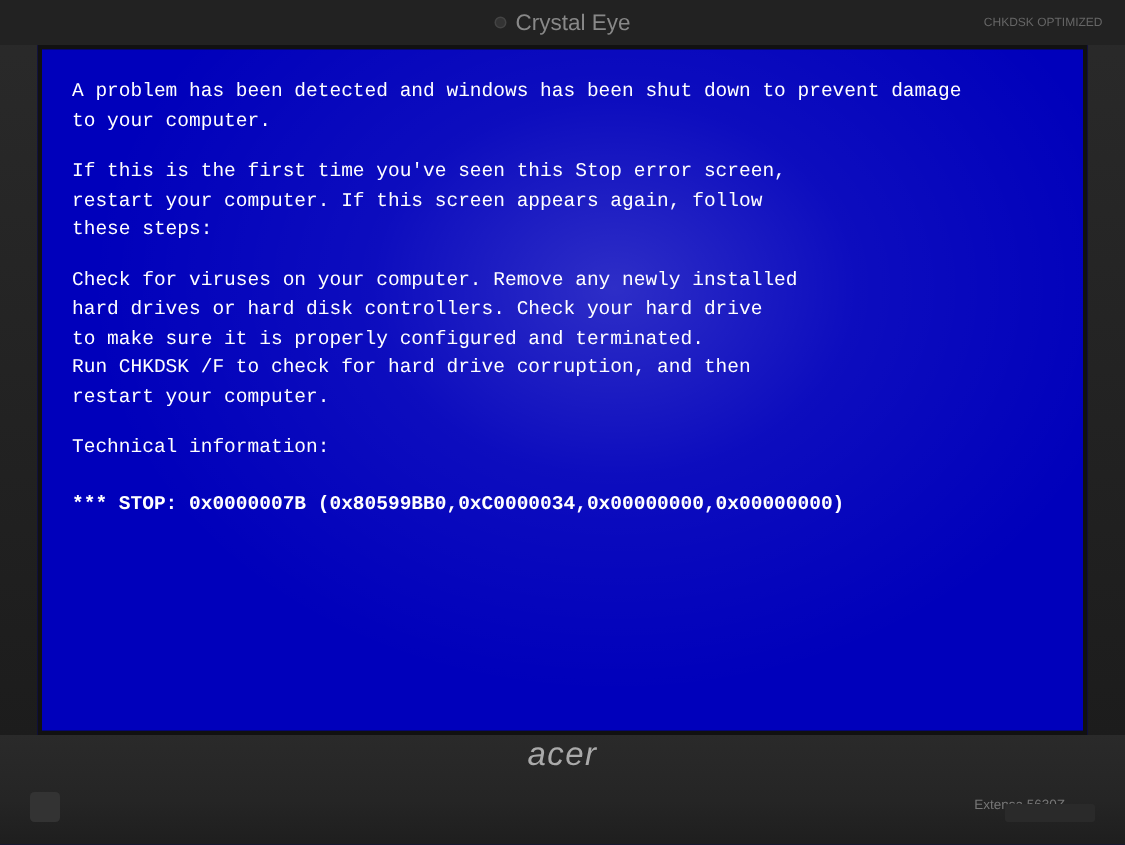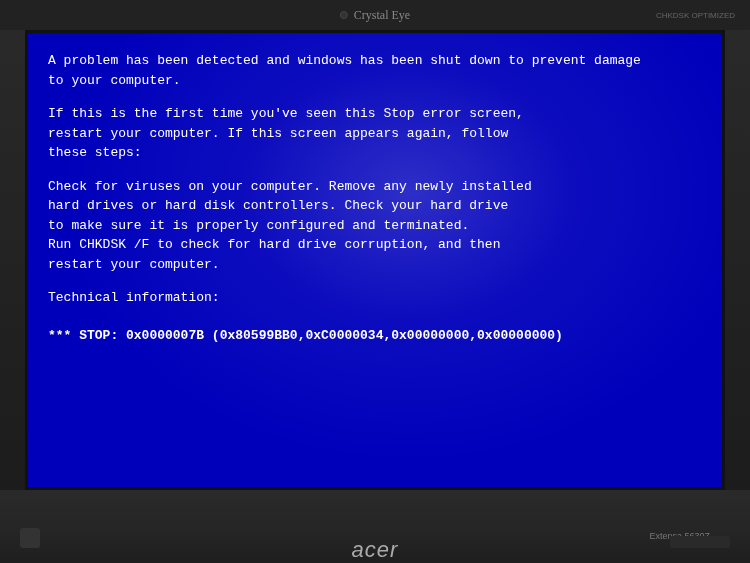--- a/index.html
+++ b/index.html
@@ -51,22 +51,22 @@
     .camera-dot {
       width: 8px;
       height: 8px;
       border-radius: 50%;
       background: #333;
       border: 1px solid #444;
     }
 
     .camera-label {
       color: #888;
-      font-size: 12px;
-      font-family: Liberation Serif, serif;
+      font-size: 15px;
+      font-family: Liberation Sans, sans-serif;
     }
 
     .webcam-label {
       color: #666;
       font-size: 8px;
       position: absolute;
       right: 15px;
       top: 50%;
       transform: translateY(-50%);
     }
@@ -120,21 +120,21 @@
       font-weight: bold;
       margin-top: 4px;
     }
 
     
     .bottom-bezel {
       width: 100%;
       height: 73px;
       background: linear-gradient(180deg, #2a2a2a 0%, #252525 60%, #1e1e1e 100%);
       display: flex;
-      align-items: flex-end;
+      align-items: flex-start;
       justify-content: center;
       position: relative;
     }
 
     .acer-logo {
       color: #aaa;
       font-size: 22px;
       font-family: Arial, sans-serif;
       font-style: italic;
       letter-spacing: 1px;

